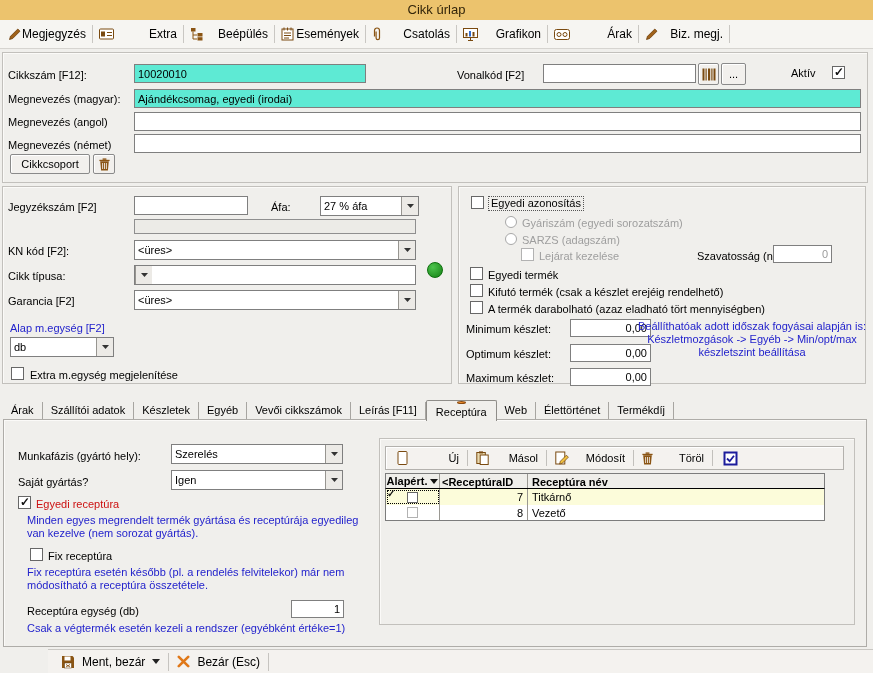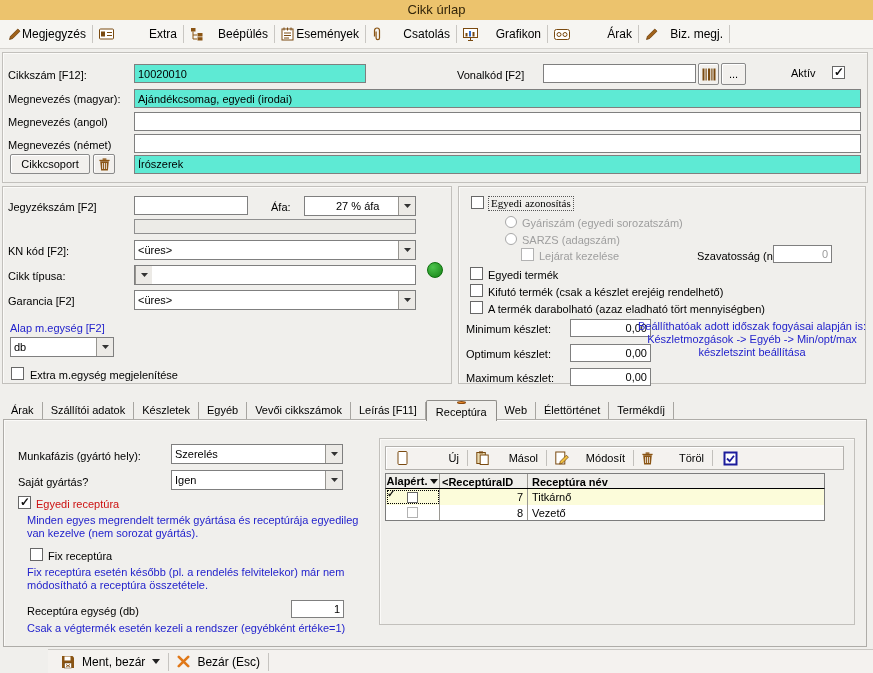--- a/index.html
+++ b/index.html
@@ -36,21 +36,21 @@
     font:inherit; border-radius:2px; }
   .cb { position:absolute; width:13px; height:13px; border:1px solid #676767; background:#fff; }
   .cb.checked::after { content:"✓"; position:absolute; left:1px; top:-2px; font-size:12px;
     font-weight:bold; color:#111; }
   .cb.small { width:11px; height:11px; }
   .cb.small.checked::after { font-size:10px; left:1px; top:-1px; }
   .cb.disabled { border-color:#b2b2b2; }
   .radio { position:absolute; width:12px; height:12px; border:1px solid #a8a8a8;
     border-radius:50%; background:#fff; }
   .dot { position:absolute; border-radius:50%; }
-  .dotted { outline:1px dotted #555; padding:0 2px;font-family:Liberation Serif, serif; }
+  .dotted { outline:1px dotted #555; padding:0 2px; }
   .tabstrip { position:absolute; left:3px; top:399px; width:864px; height:21px;
     display:flex; align-items:flex-end; }
   .tab { height:18px; line-height:17px; padding:0 8px; border-right:1px solid #a7a5a1;
     white-space:nowrap; cursor:default; }
   .tab.sel { height:21px; display:flex; align-items:center; 
     border:1px solid #8f8d89; border-bottom:none; border-radius:2px 2px 0 0;
     background:#f0efec; position:relative; z-index:5; margin-bottom:-1px; padding:0 9px;flex-direction:column; }
   .tabpanel { position:absolute; left:3px; top:419px; width:864px; height:228px;
     border:1px solid #aeaca8; background:#f0efec; box-shadow:inset 1px 1px 0 #fbfaf8; }
   .gtoolbar { position:absolute; left:385px; top:446px; width:459px; height:24px;
@@ -210,28 +210,27 @@
   <div class="btn" style="left:93px;top:154px;width:22px;height:20px;">
     <span>
         <svg width="11" height="13" viewBox="0 0 11 13">
           <path d="M1.2 3.2h8.6l-0.9 9.3H2.1z" fill="#8a5413"></path>
           <rect x="0.4" y="1.8" width="10.2" height="1.3" fill="#8a5413"></rect>
           <rect x="3.6" y="0.4" width="3.8" height="1.4" fill="#8a5413"></rect>
           <path d="M3.6 5v6M5.5 5v6M7.4 5v6" stroke="#fff" stroke-width="0.8"></path>
         </svg>
       </span>
   </div>
-  <div class="field bluebg" style="left:134px;top:155px;width:727px;height:19px;line-height:17px;">Írószerek</div>
 
   <div class="gbox" style="left:2px;top:186px;width:450px;height:198px;"></div>
 
   <div class="lbl" style="left:8px;top:201px;">Jegyzékszám [F2]</div>
   <input class="field" style="left: 134px; top: 196px; width: 114px;" value="">
   <div class="lbl" style="left:271px;top:201px;">Áfa:</div>
-  <div class="combo" style="left:304px;top:196px;width:112px;padding-left:28px;">
+  <div class="combo" style="left:320px;top:196px;width:99px;">
     <span class="cval">27 % áfa</span>
     <span class="cbtn">
         <svg width="7" height="4" viewBox="0 0 7 4">
           <path d="M0 0h7L3.5 4z" fill="#333"></path>
         </svg>
       </span>
   </div>
   <div class="rofield" style="left:134px;top:219px;width:282px;height:15px;"></div>
 
   <div class="lbl" style="left:8px;top:245px;">KN kód [F2]:</div>

